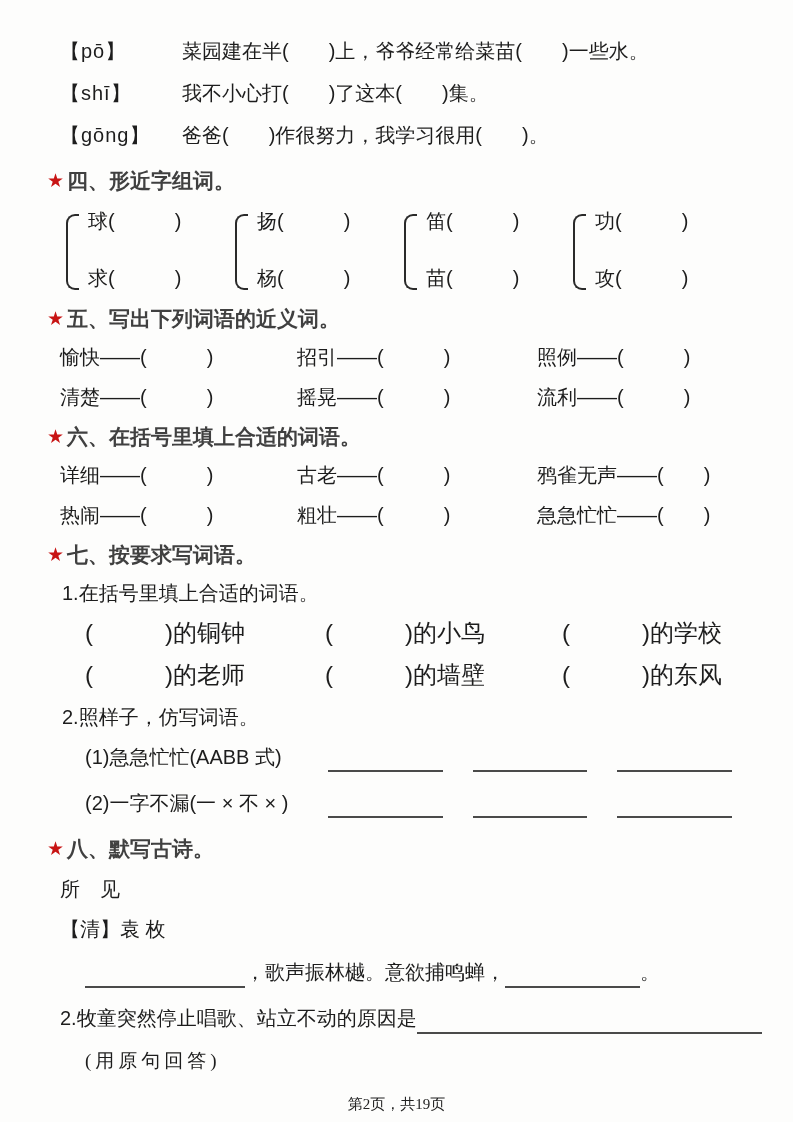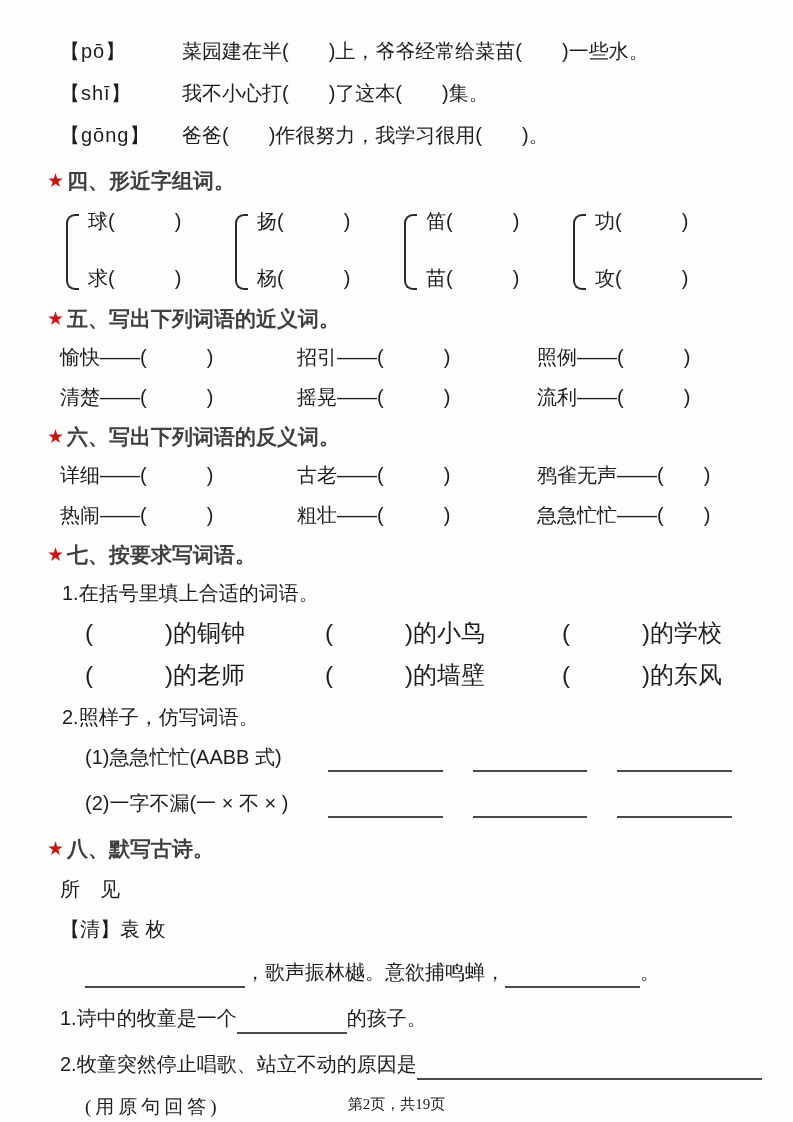--- a/index.html
+++ b/index.html
@@ -122,21 +122,21 @@
     <span>愉快——(　　　)</span>
     <span>招引——(　　　)</span>
     <span>照例——(　　　)</span>
     <span>清楚——(　　　)</span>
     <span>摇晃——(　　　)</span>
     <span>流利——(　　　)</span>
   </div>
 
   <div class="sec-heading">
     <span class="star">★</span>
-    <span class="sec-title">六、写出下列词语的反义词。</span>
+    <span class="sec-title">六、在括号里填上合适的词语。</span>
   </div>
   <div class="pair-grid">
     <span>详细——(　　　)</span>
     <span>古老——(　　　)</span>
     <span>鸦雀无声——(　　)</span>
     <span>热闹——(　　　)</span>
     <span>粗壮——(　　　)</span>
     <span>急急忙忙——(　　)</span>
   </div>
 
@@ -173,24 +173,19 @@
   </div>
   <div class="center-line">所　见</div>
   <div class="center-line">【清】袁 枚</div>
   <div class="poem-line">
     <span class="blank w160"></span>
       <span>，歌声振林樾。意欲捕鸣蝉，</span>
       <span class="blank w135"></span>
       <span>。</span>
   </div>
   <div class="q-line">
-    <span>1.诗中的牧童是一个</span>
-      <span class="blank w110"></span>
-      <span>的孩子。</span>
-  </div>
-  <div class="q-line">
     <span>2.牧童突然停止唱歌、站立不动的原因是</span>
       <span class="blank grow"></span>
   </div>
   <div class="note-line">(用原句回答)</div>
 
   <div class="footer">第2页，共19页</div>
 </div>
 
 </body></html>

